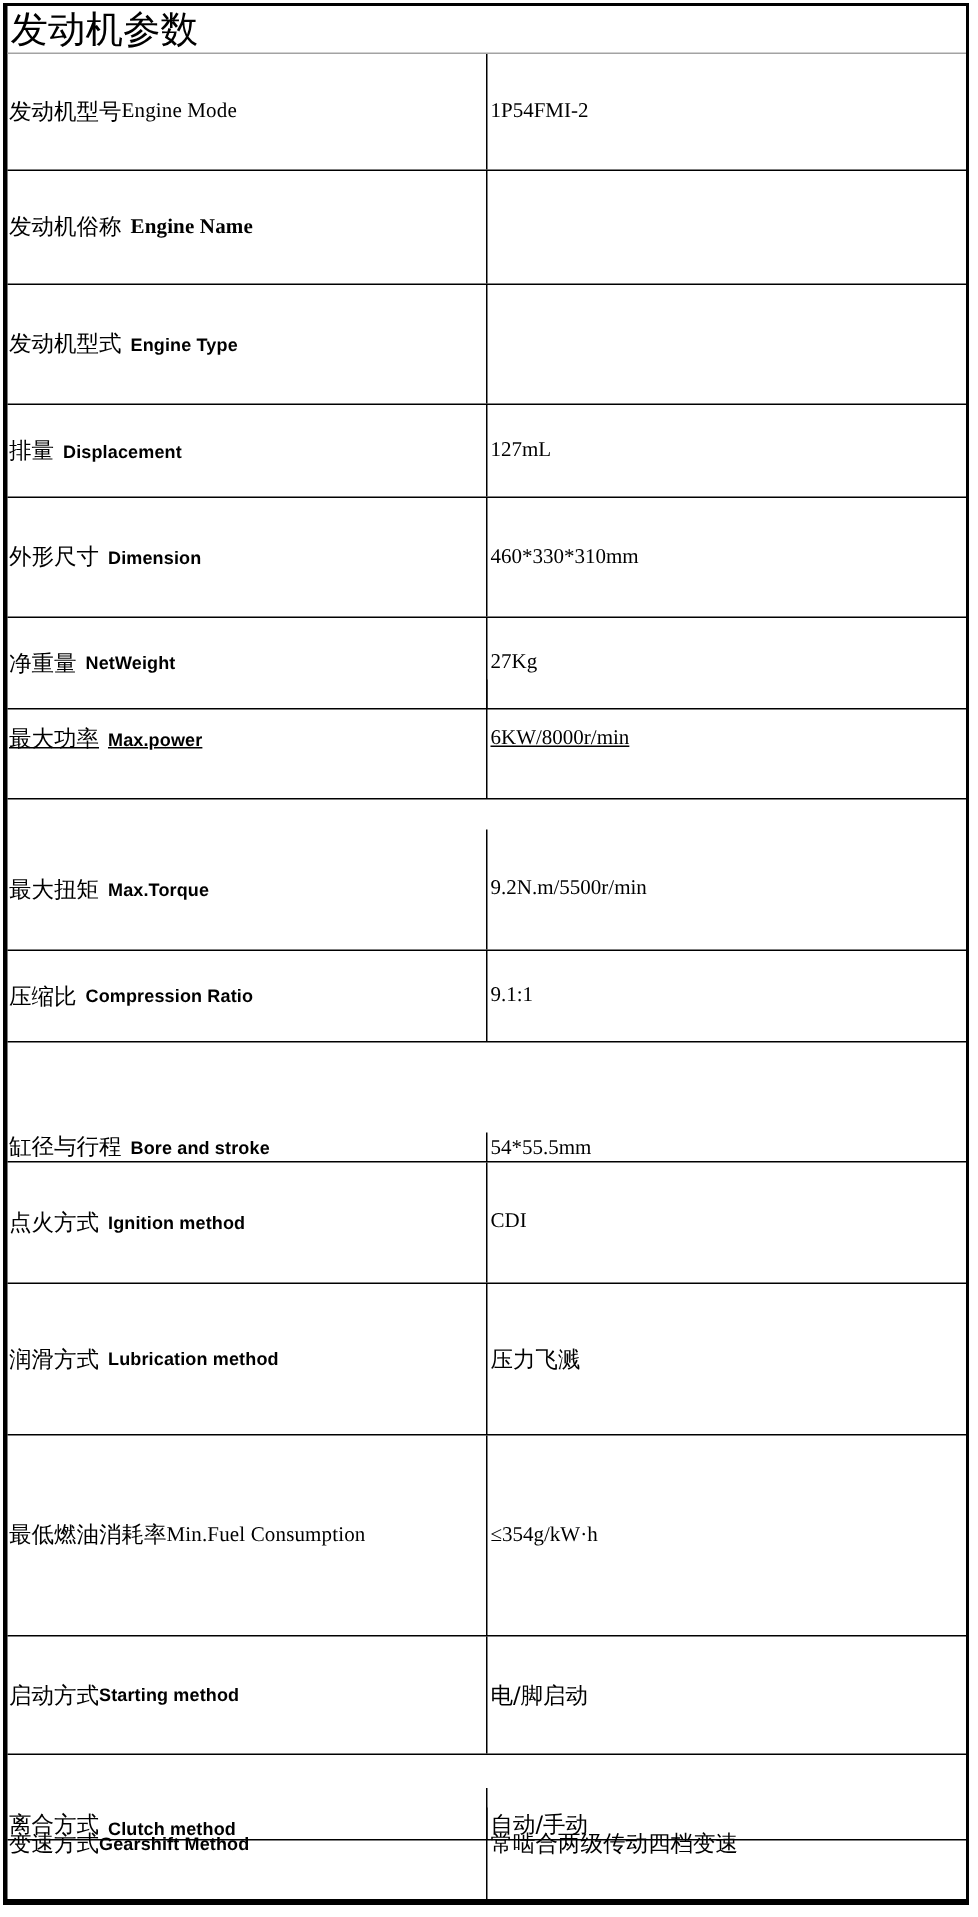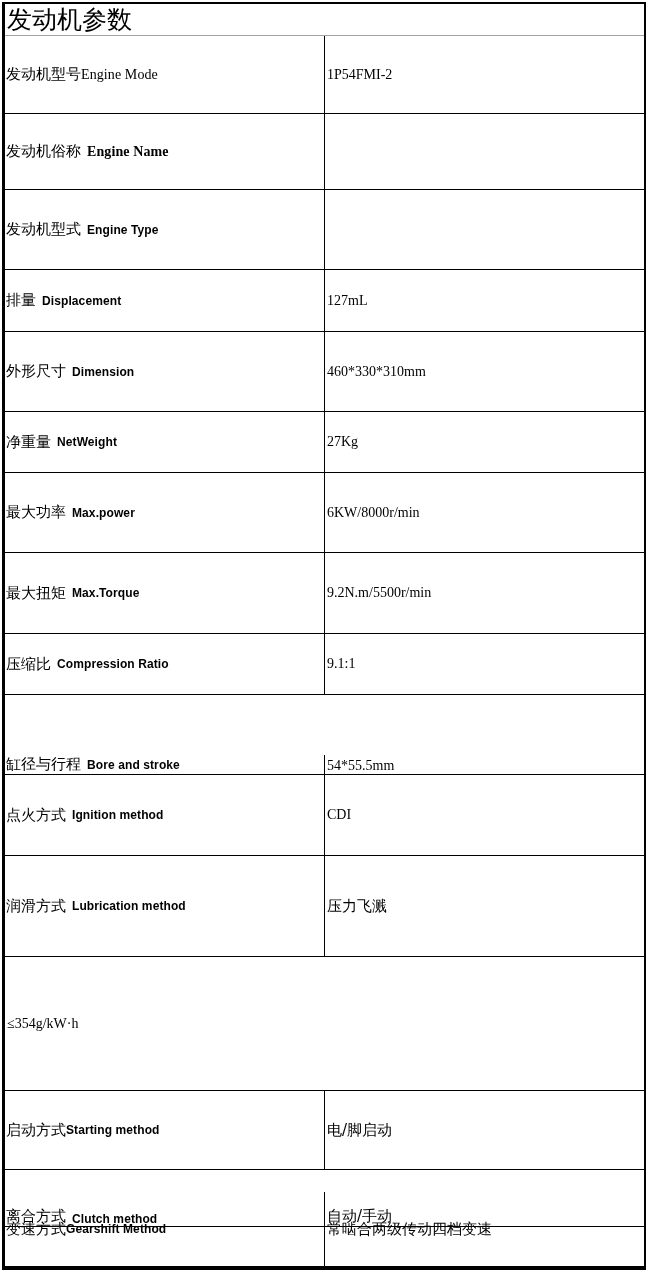--- a/index.html
+++ b/index.html
@@ -153,21 +153,21 @@
   <div class="row" style="top:408px;height:61px;">
     <div class="cell-label">
       <span class="cn">净重量</span>
         <span class="en">NetWeight</span>
     </div>
     <div class="cell-value">
       <span class="val-serif">27Kg</span>
     </div>
   </div>
 
-  <div class="row" style="top:469px;height:80px;">
+  <div class="row" style="top:449px;height:80px;text-decoration:underline;">
     <div class="cell-label">
       <span class="cn">最大功率</span>
         <span class="en">Max.power</span>
     </div>
     <div class="cell-value">
       <span class="val-serif">6KW/8000r/min</span>
     </div>
   </div>
 
   <div class="row" style="top:549px;height:81px;justify-content:space-between;">
@@ -214,20 +214,24 @@
     <div class="cell-label">
       <span class="cn">润滑方式</span>
         <span class="en">Lubrication method</span>
     </div>
     <div class="cell-value">
       <span class="val-cn">压力飞溅</span>
     </div>
   </div>
 
   <div class="row" style="top:953px;height:134px;">
+    <div class="cell-label">
+      <span class="cn">最低燃油消耗率</span>
+        <span class="en serif">Min.Fuel Consumption</span>
+    </div>
     <div class="cell-value">
       <span class="val-serif">≤354g/kW·h</span>
     </div>
   </div>
 
   <div class="row" style="top:1087px;height:79px;">
     <div class="cell-label">
       <span class="cn">启动方式</span>
         <span class="en tight">Starting method</span>
     </div>

